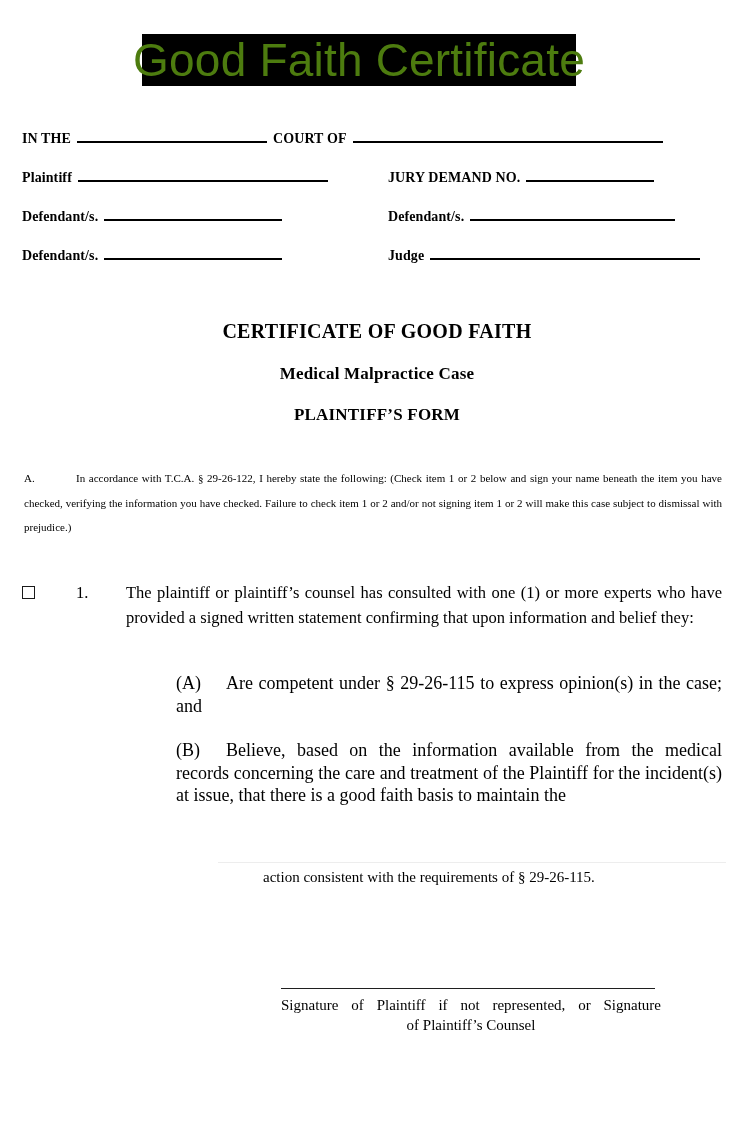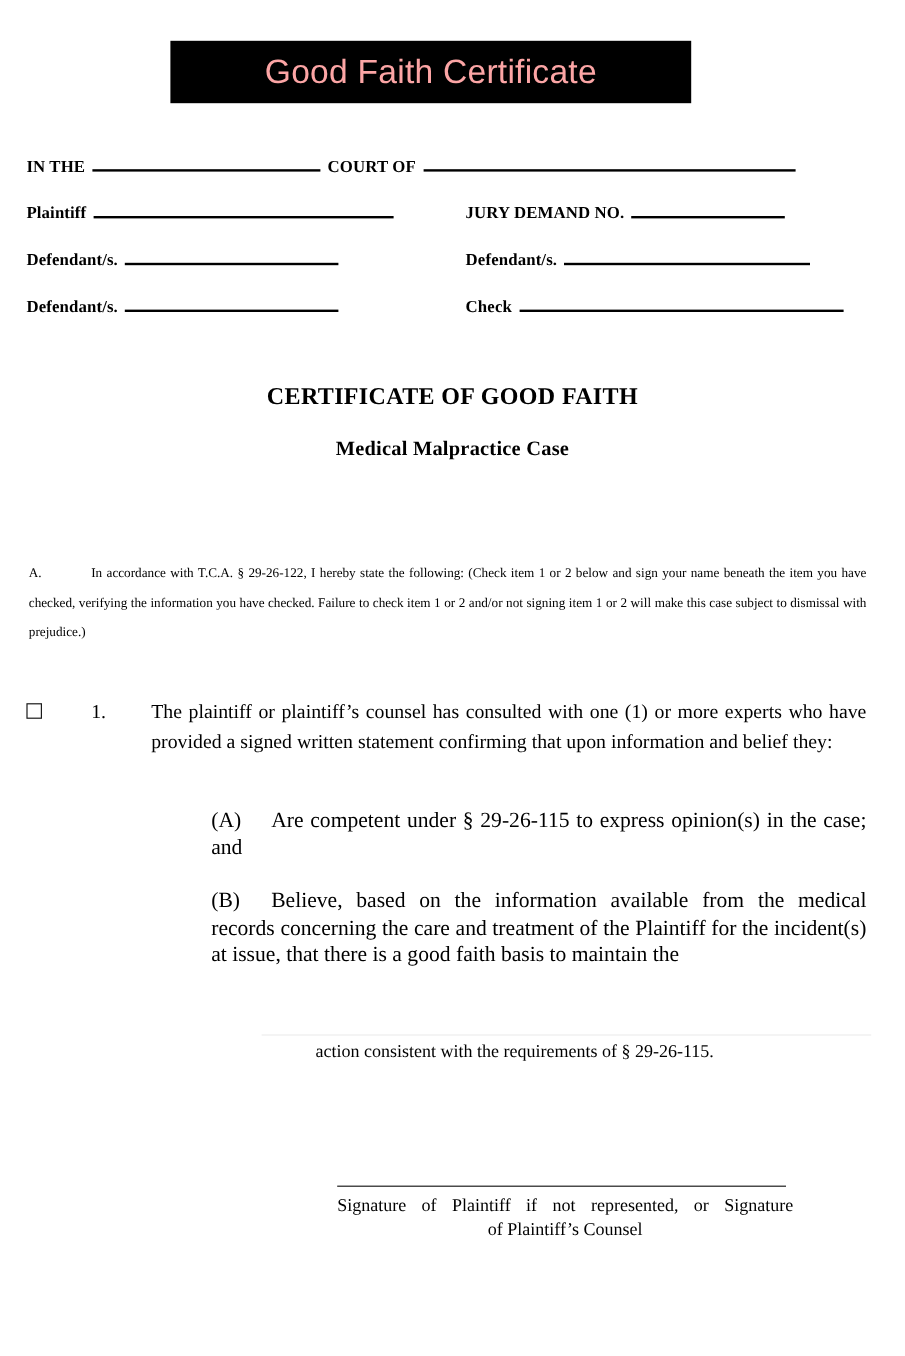--- a/index.html
+++ b/index.html
@@ -29,23 +29,23 @@
     top: 34px;
     width: 434px;
     height: 52px;
     background: #000000;
     display: flex;
     align-items: center;
     justify-content: center;
   }
   .title-banner .title-text {
     font-family: "Liberation Sans", "DejaVu Sans", sans-serif;
-    font-size: 28px;
+    font-size: 46px;
     font-weight: 400;
-    color: #fca5a5;
+    color: #4d7c0f;
     letter-spacing: 0.2px;
     line-height: 1;
     white-space: nowrap;
     text-align: right;
   }
 
   
   .form-header {
     position: absolute;
     left: 22px;
@@ -263,30 +263,31 @@
         <span class="blank b2"></span>
       </span>
     </div>
 
     <div class="form-row row4">
       <span class="col-left">
         <span class="fld-label">Defendant/s.</span>
         <span class="blank b1"></span>
       </span>
       <span class="col-right">
-        <span class="fld-label">Check</span>
+        <span class="fld-label">Judge</span>
         <span class="blank b2"></span>
       </span>
     </div>
 
   </div>
 
   <div class="headings">
     <div class="heading-main">CERTIFICATE OF GOOD FAITH</div>
     <div class="heading-sub">Medical Malpractice Case</div>
+    <div class="heading-third">PLAINTIFF’S FORM</div>
   </div>
 
   <div class="para-a">
     <span class="item-letter">A.</span><span>In accordance with T.C.A. § 29-26-122, I hereby state the following:  (Check item 1 or 2 below and sign your name beneath the item you have checked, verifying the information you have checked.  Failure to check item 1 or 2 and/or not signing item 1 or 2 will make this case subject to dismissal with prejudice.)</span>
   </div>
 
   <div class="item-1">
     <div class="item-1-row">
       <span class="checkbox"></span>
       <span class="item-num">1.</span>

